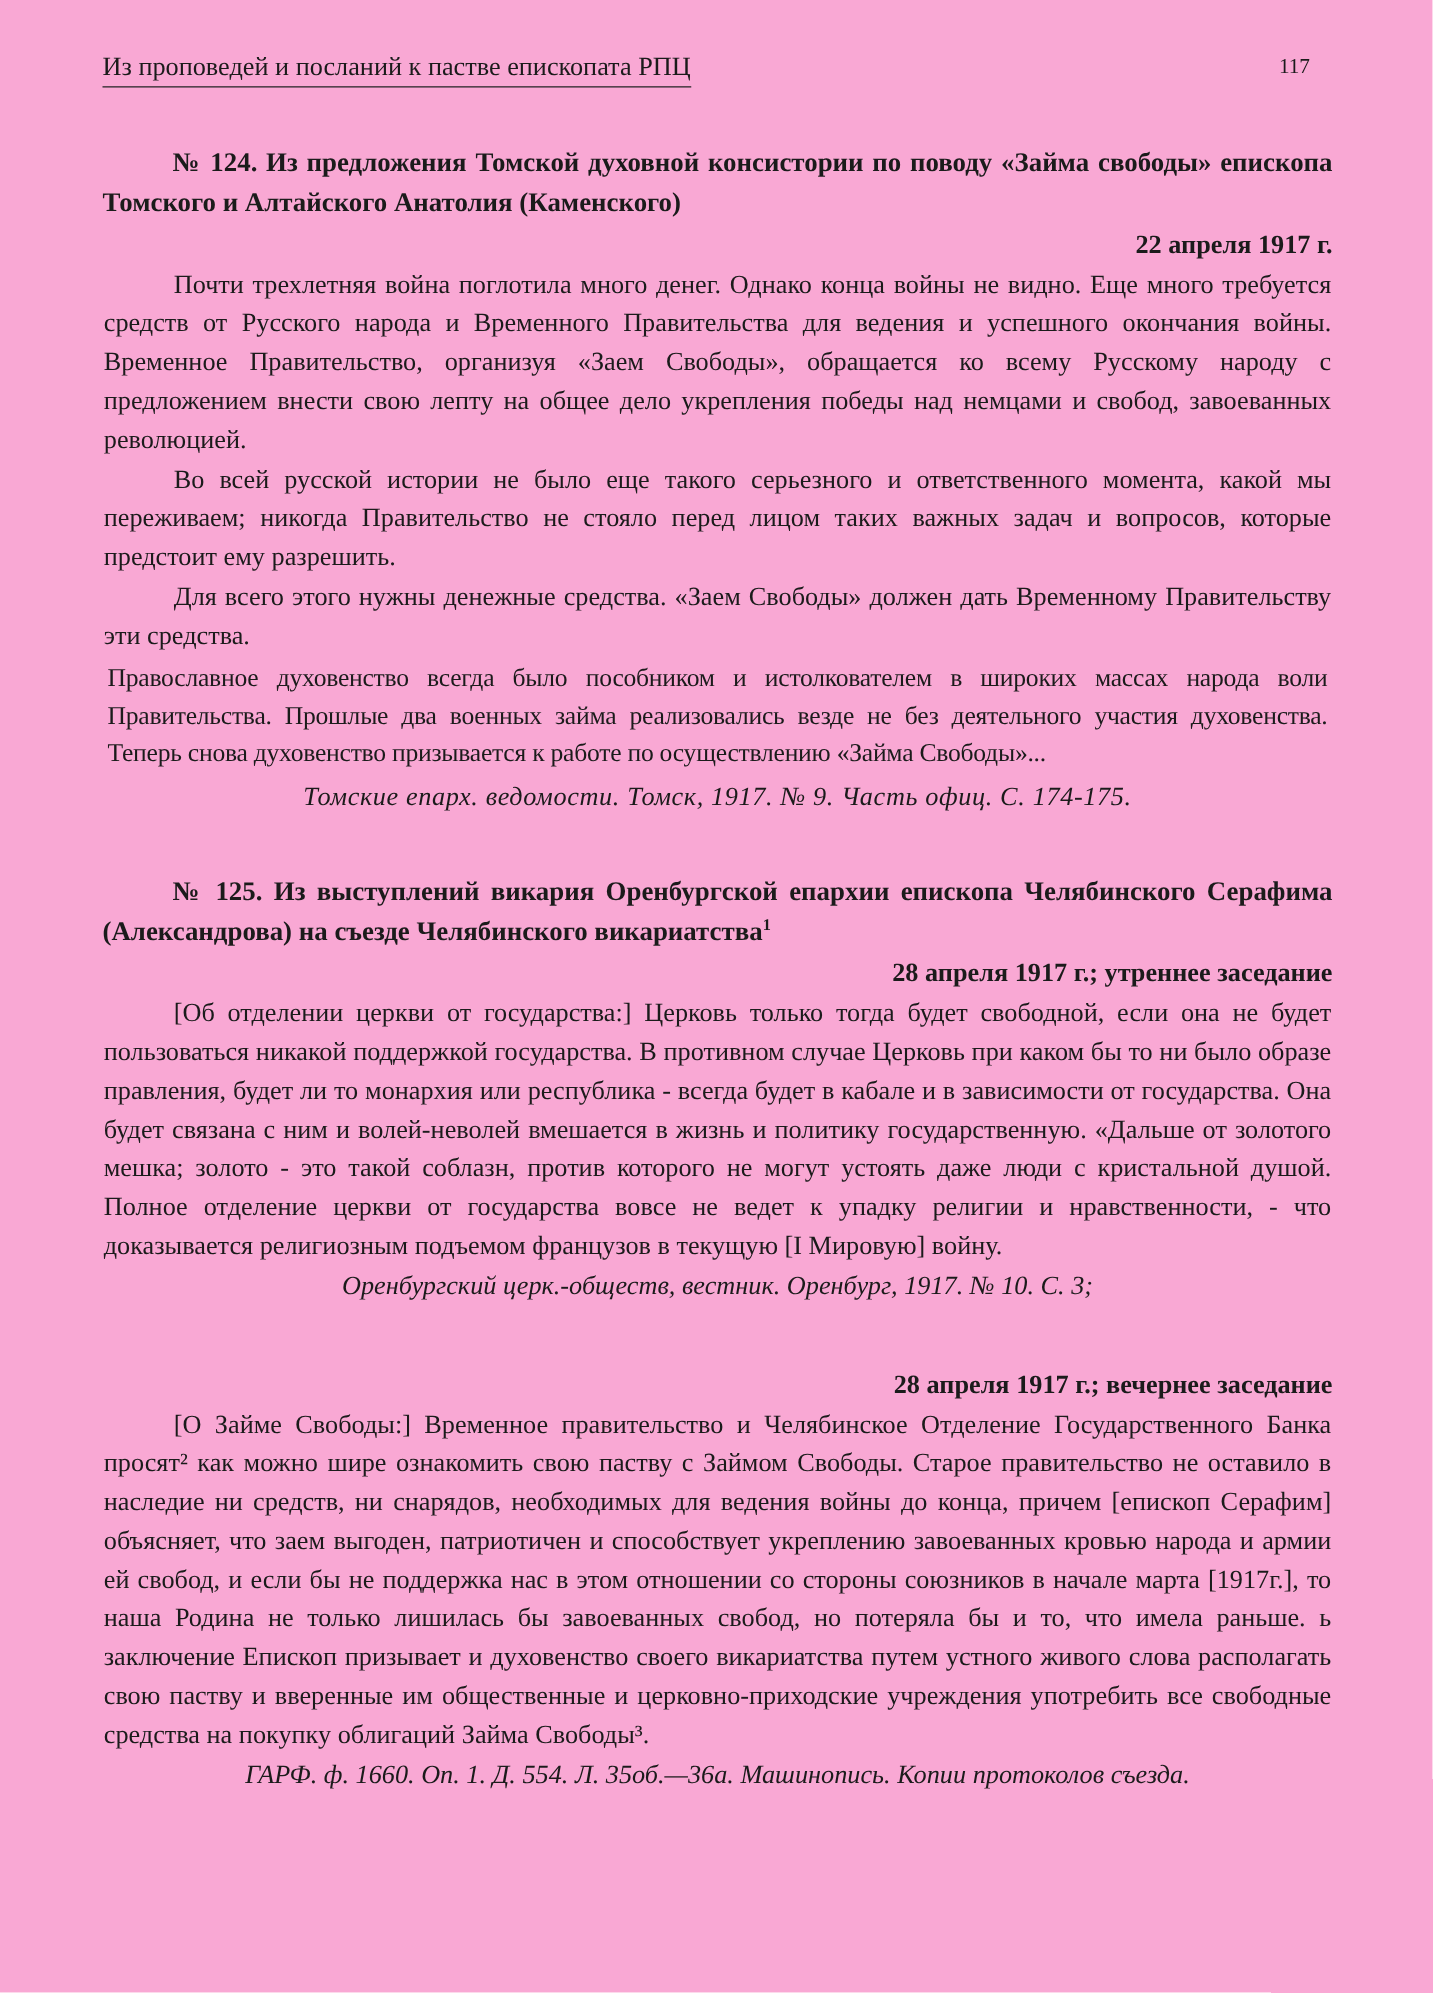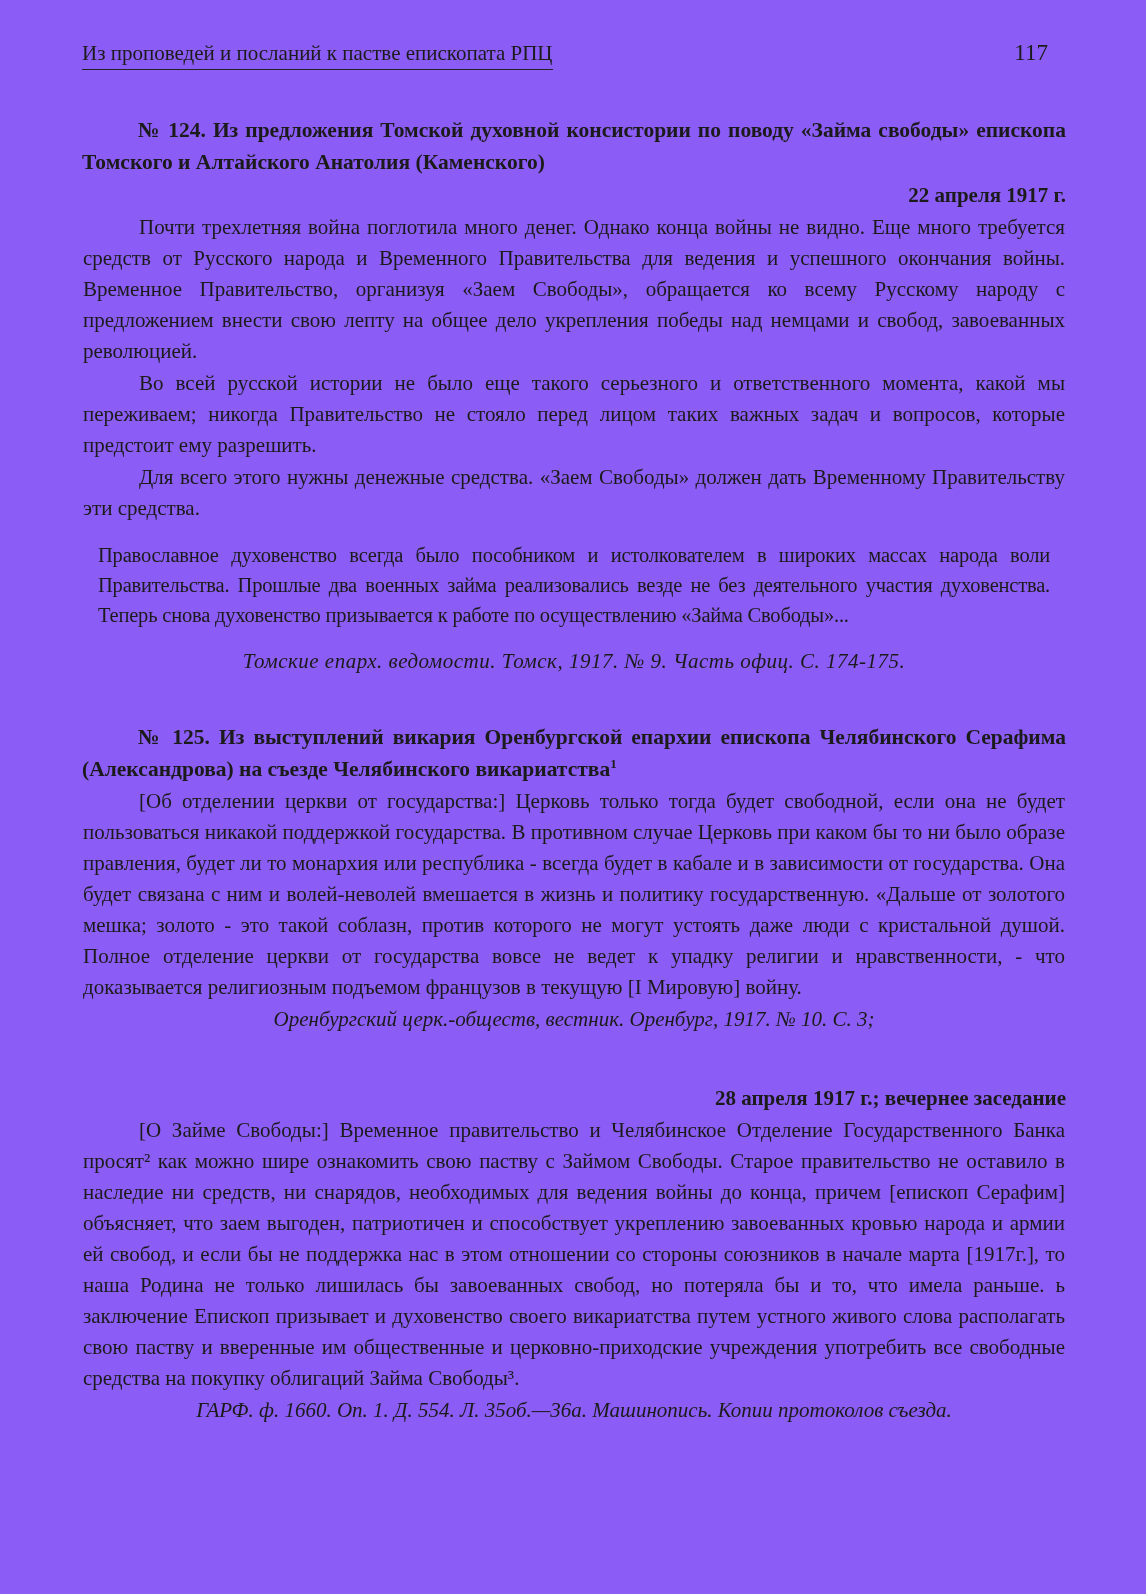--- a/index.html
+++ b/index.html
@@ -4,39 +4,39 @@
 <style>
   html, body {
     margin: 0;
     padding: 0;
     background: #ffffff;
   }
   .page {
     width: 1146px;
     min-height: 1594px;
     box-sizing: border-box;
-    background: #8b5cf6;
+    background: #f9a8d4;
     color: #1b1b1b;
     font-family: "Liberation Serif", "DejaVu Serif", serif;
     padding: 40px 80px 60px 82px;
     position: relative;
   }
   .page-header {
     display: flex;
     justify-content: space-between;
     align-items: flex-start;
   }
   .running-title {
     font-size: 21px;
     line-height: 26px;
     border-bottom: 1.6px solid #222;
     padding-bottom: 3px;
   }
   .page-number {
-    font-size: 23px;
+    font-size: 17px;
     line-height: 26px;
     padding-right: 18px;
   }
   .doc {
     margin-top: 44px;
   }
   .doc-title {
     margin: 0;
     font-size: 21.5px;
     font-weight: bold;
@@ -52,21 +52,21 @@
     line-height: 31px;
   }
   p.body-par {
     margin: 1px;
     font-size: 21px;
     line-height: 31px;
     text-align: justify;
     text-indent: 56px;
   }
   p.note-par {
-    margin: 16px;
+    margin: 4px;
     font-size: 20.5px;
     line-height: 30px;
     text-align: justify;
     text-indent: 0;
     letter-spacing: -0.2px;
   }
   p.source-line {
     margin: 0;
     font-size: 21px;
     line-height: 31px;
@@ -97,20 +97,21 @@
     <p class="body-par">Во всей русской истории не было еще такого серьезного и ответственного момента, какой мы переживаем; никогда Правительство не стояло перед лицом таких важных задач и вопросов, которые предстоит ему разрешить.</p>
     <p class="body-par">Для всего этого нужны денежные средства. «Заем Свободы» должен дать Временному Правительству эти средства.</p>
     <p class="note-par">Православное духовенство всегда было пособником и истолкователем в широких массах народа воли Правительства. Прошлые два военных займа реализовались везде не без деятельного участия духовенства. Теперь снова духовенство призывается к работе по осуществлению «Займа Свободы»...</p>
     <p class="source-line source-left">Томские епарх. ведомости. Томск, 1917. № 9. Часть офиц. С. 174-175.</p>
   </div>
 
   <div class="doc">
     <h2 class="doc-title"><span>№ 125. Из выступлений викария Оренбургской епархии епископа Челябинского Серафима (Александрова) на съезде Челябинского викариатства</span><sup>1</sup></h2>
 
     <div class="session-morning">
+      <p class="date-line">28 апреля 1917 г.; утреннее заседание</p>
       <p class="body-par">[Об отделении церкви от государства:] Церковь только тогда будет свободной, если она не будет пользоваться никакой поддержкой государства. В противном случае Церковь при каком бы то ни было образе правления, будет ли то монархия или республика - всегда будет в кабале и в зависимости от государства. Она будет связана с ним и волей-неволей вмешается в жизнь и политику государственную. «Дальше от золотого мешка; золото - это такой соблазн, против которого не могут устоять даже люди с кристальной душой. Полное отделение церкви от государства вовсе не ведет к упадку религии и нравственности, - что доказывается религиозным подъемом французов в текущую [I Мировую] войну.</p>
       <p class="source-line source-center">Оренбургский церк.-обществ, вестник. Оренбург, 1917. № 10. С. 3;</p>
     </div>
 
     <div class="session-evening">
       <p class="date-line">28 апреля 1917 г.; вечернее заседание</p>
       <p class="body-par">[О Займе Свободы:] Временное правительство и Челябинское Отделение Государственного Банка просят² как можно шире ознакомить свою паству с Займом Свободы. Старое правительство не оставило в наследие ни средств, ни снарядов, необходимых для ведения войны до конца, причем [епископ Серафим] объясняет, что заем выгоден, патриотичен и способствует укреплению завоеванных кровью народа и армии ей свобод, и если бы не поддержка нас в этом отношении со стороны союзников в начале марта [1917г.], то наша Родина не только лишилась бы завоеванных свобод, но потеряла бы и то, что имела раньше. ь заключение Епископ призывает и духовенство своего викариатства путем устного живого слова располагать свою паству и вверенные им общественные и церковно-приходские учреждения употребить все свободные средства на покупку облигаций Займа Свободы³.</p>
       <p class="source-line source-center">ГАРФ. ф. 1660. Оп. 1. Д. 554. Л. 35об.—36а. Машинопись. Копии протоколов съезда.</p>
     </div>
   </div>

